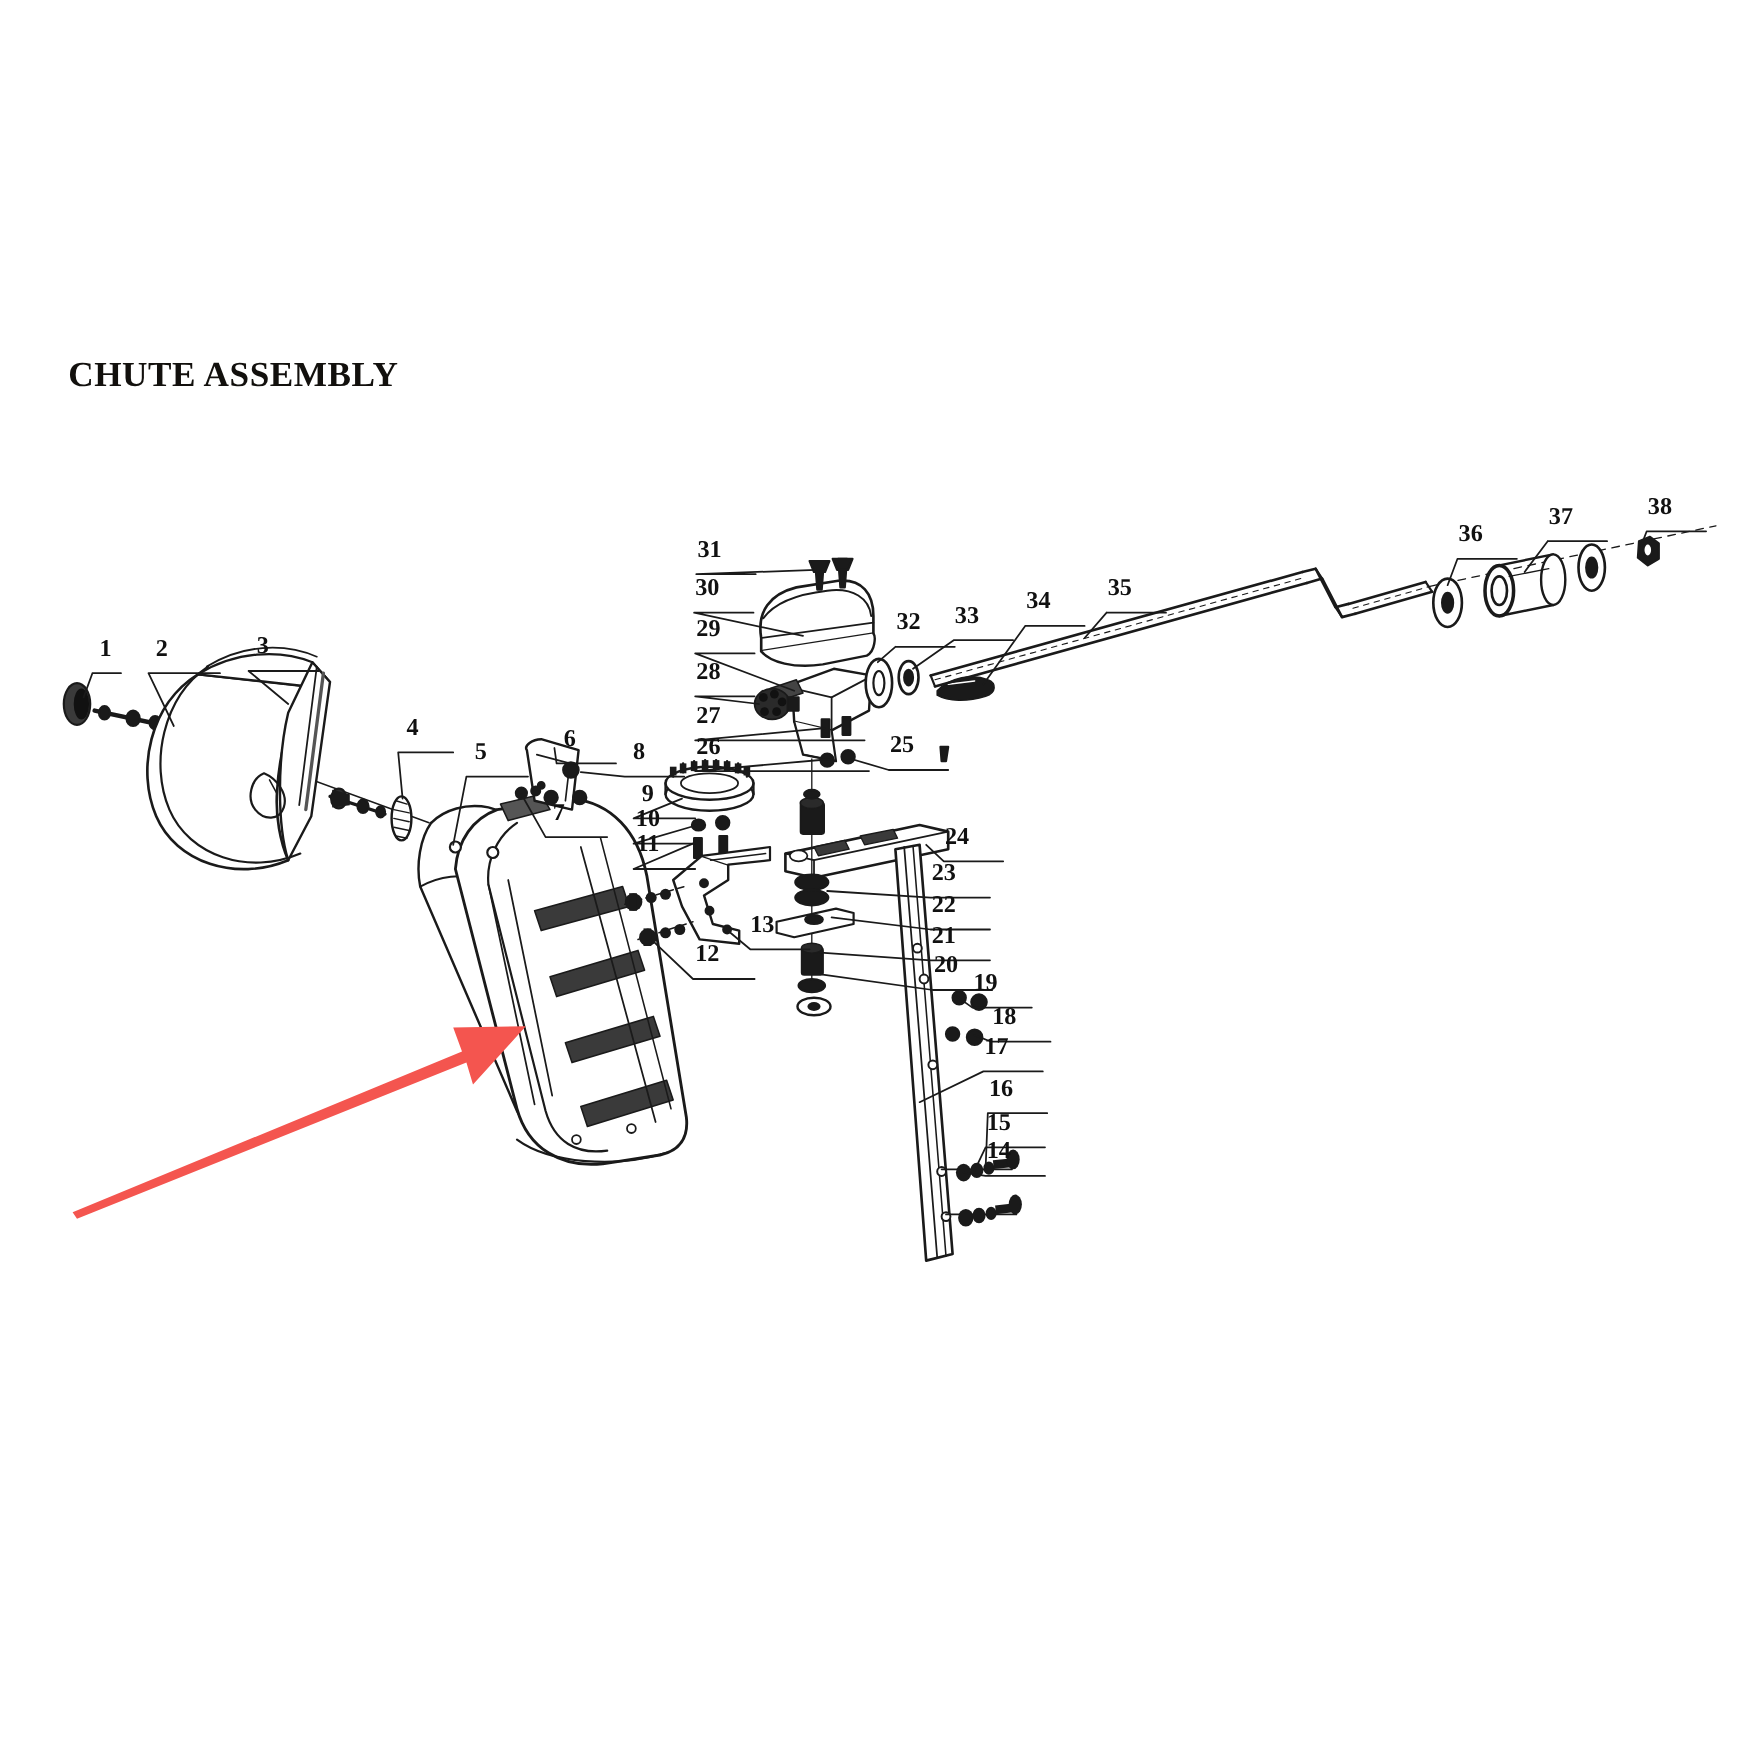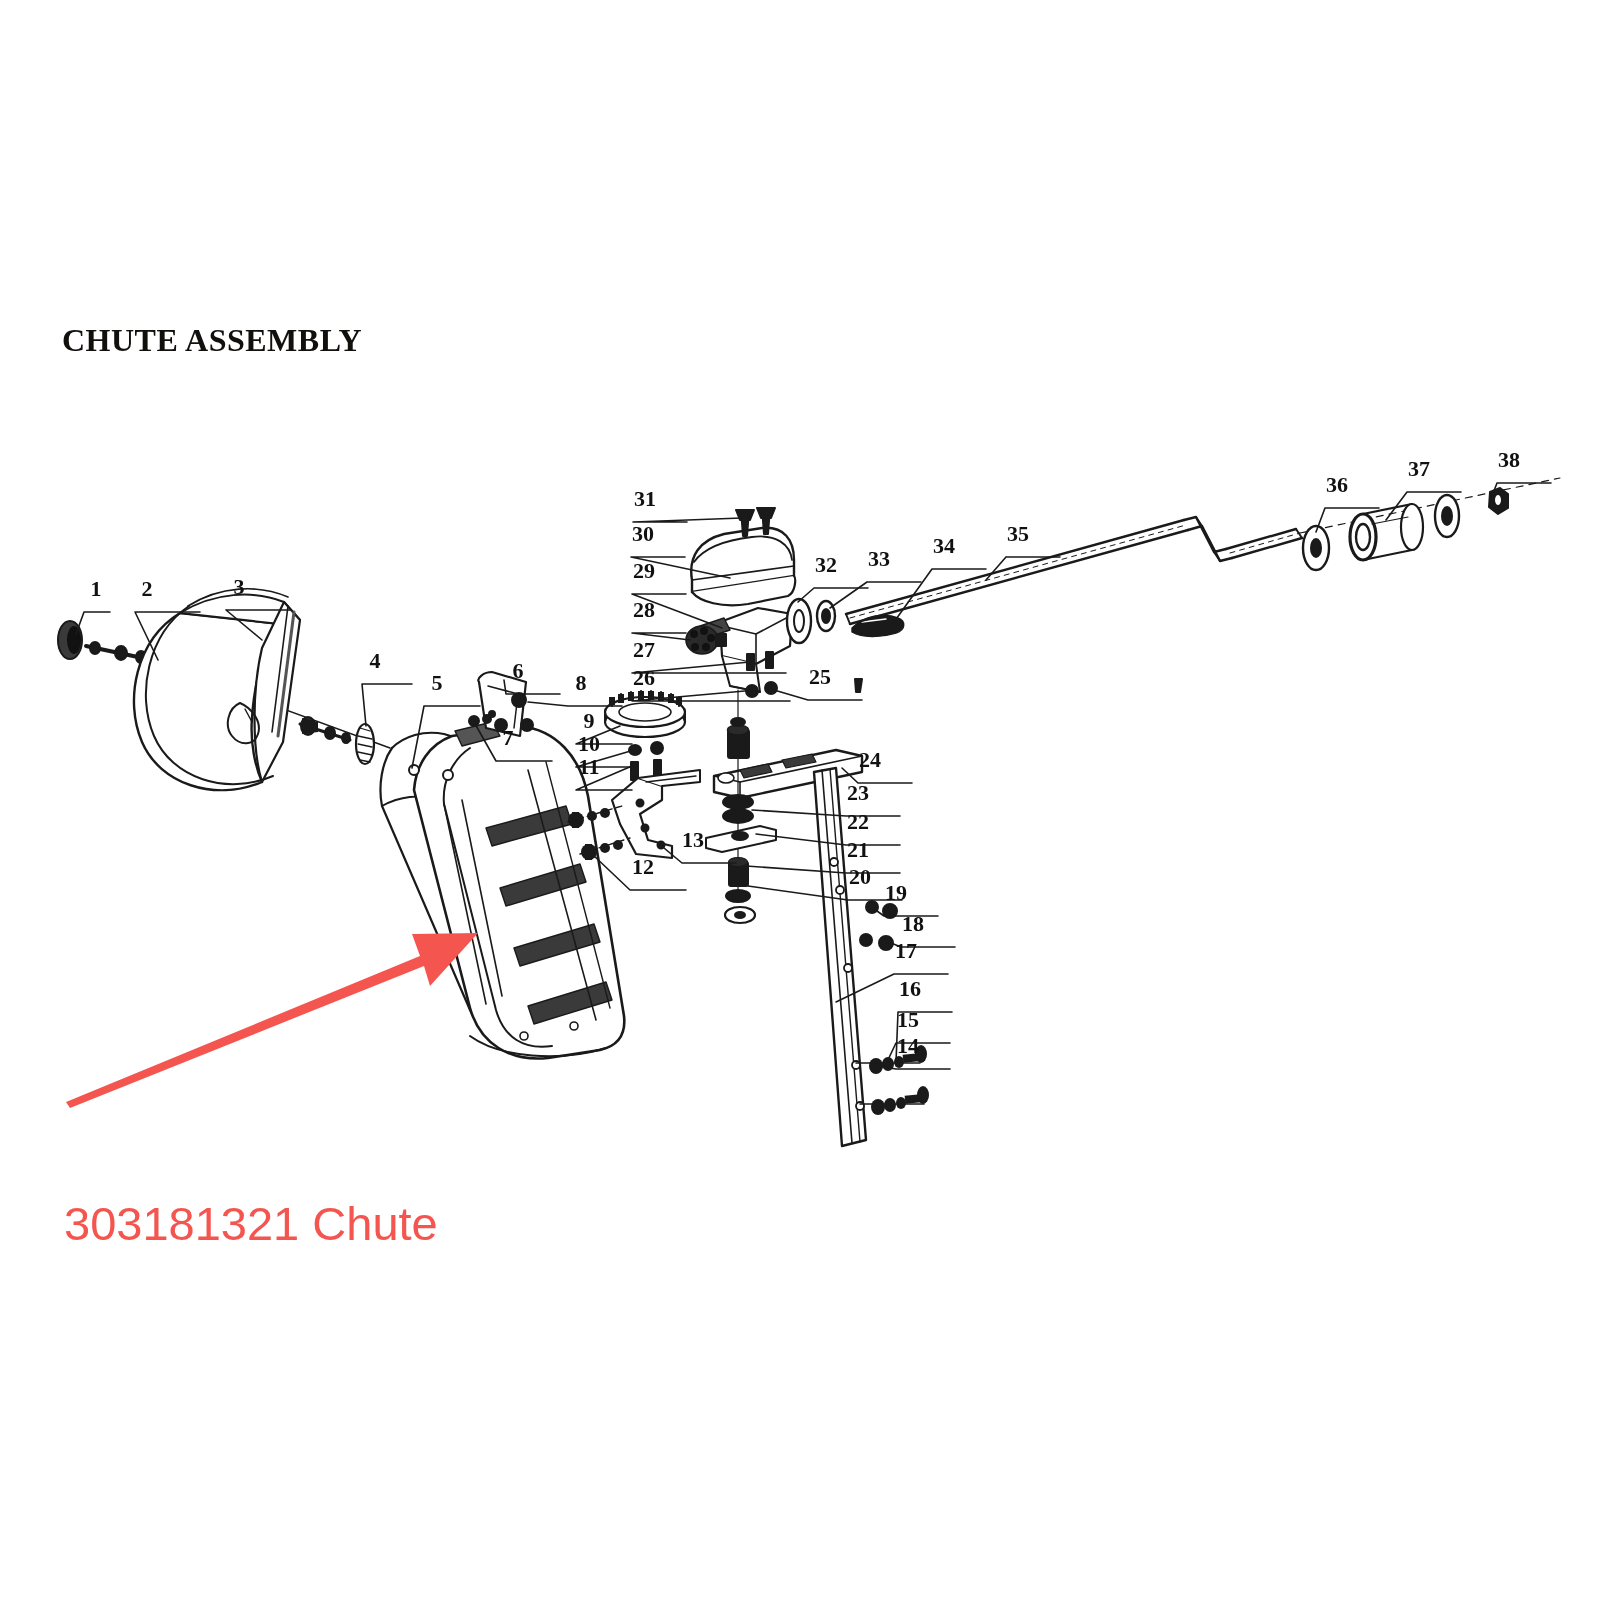--- a/index.html
+++ b/index.html
@@ -468,15 +468,14 @@
         <text class="lbl" x="1337" y="492" text-anchor="middle">36</text>
         <text class="lbl" x="1419" y="476" text-anchor="middle">37</text>
         <text class="lbl" x="1509" y="467" text-anchor="middle">38</text>
       </g>
 
     <g>
       <path d="M66 1102 L 420 956 L 412 934 L 478 933 L 430 986 L 424 966 L 70 1108 Z" fill="#f4554f" stroke="none"></path>
     </g>
   </svg>
 
-  <div id="caption">303181321 Chute</div>
 
 </div>
 
 </body></html>

